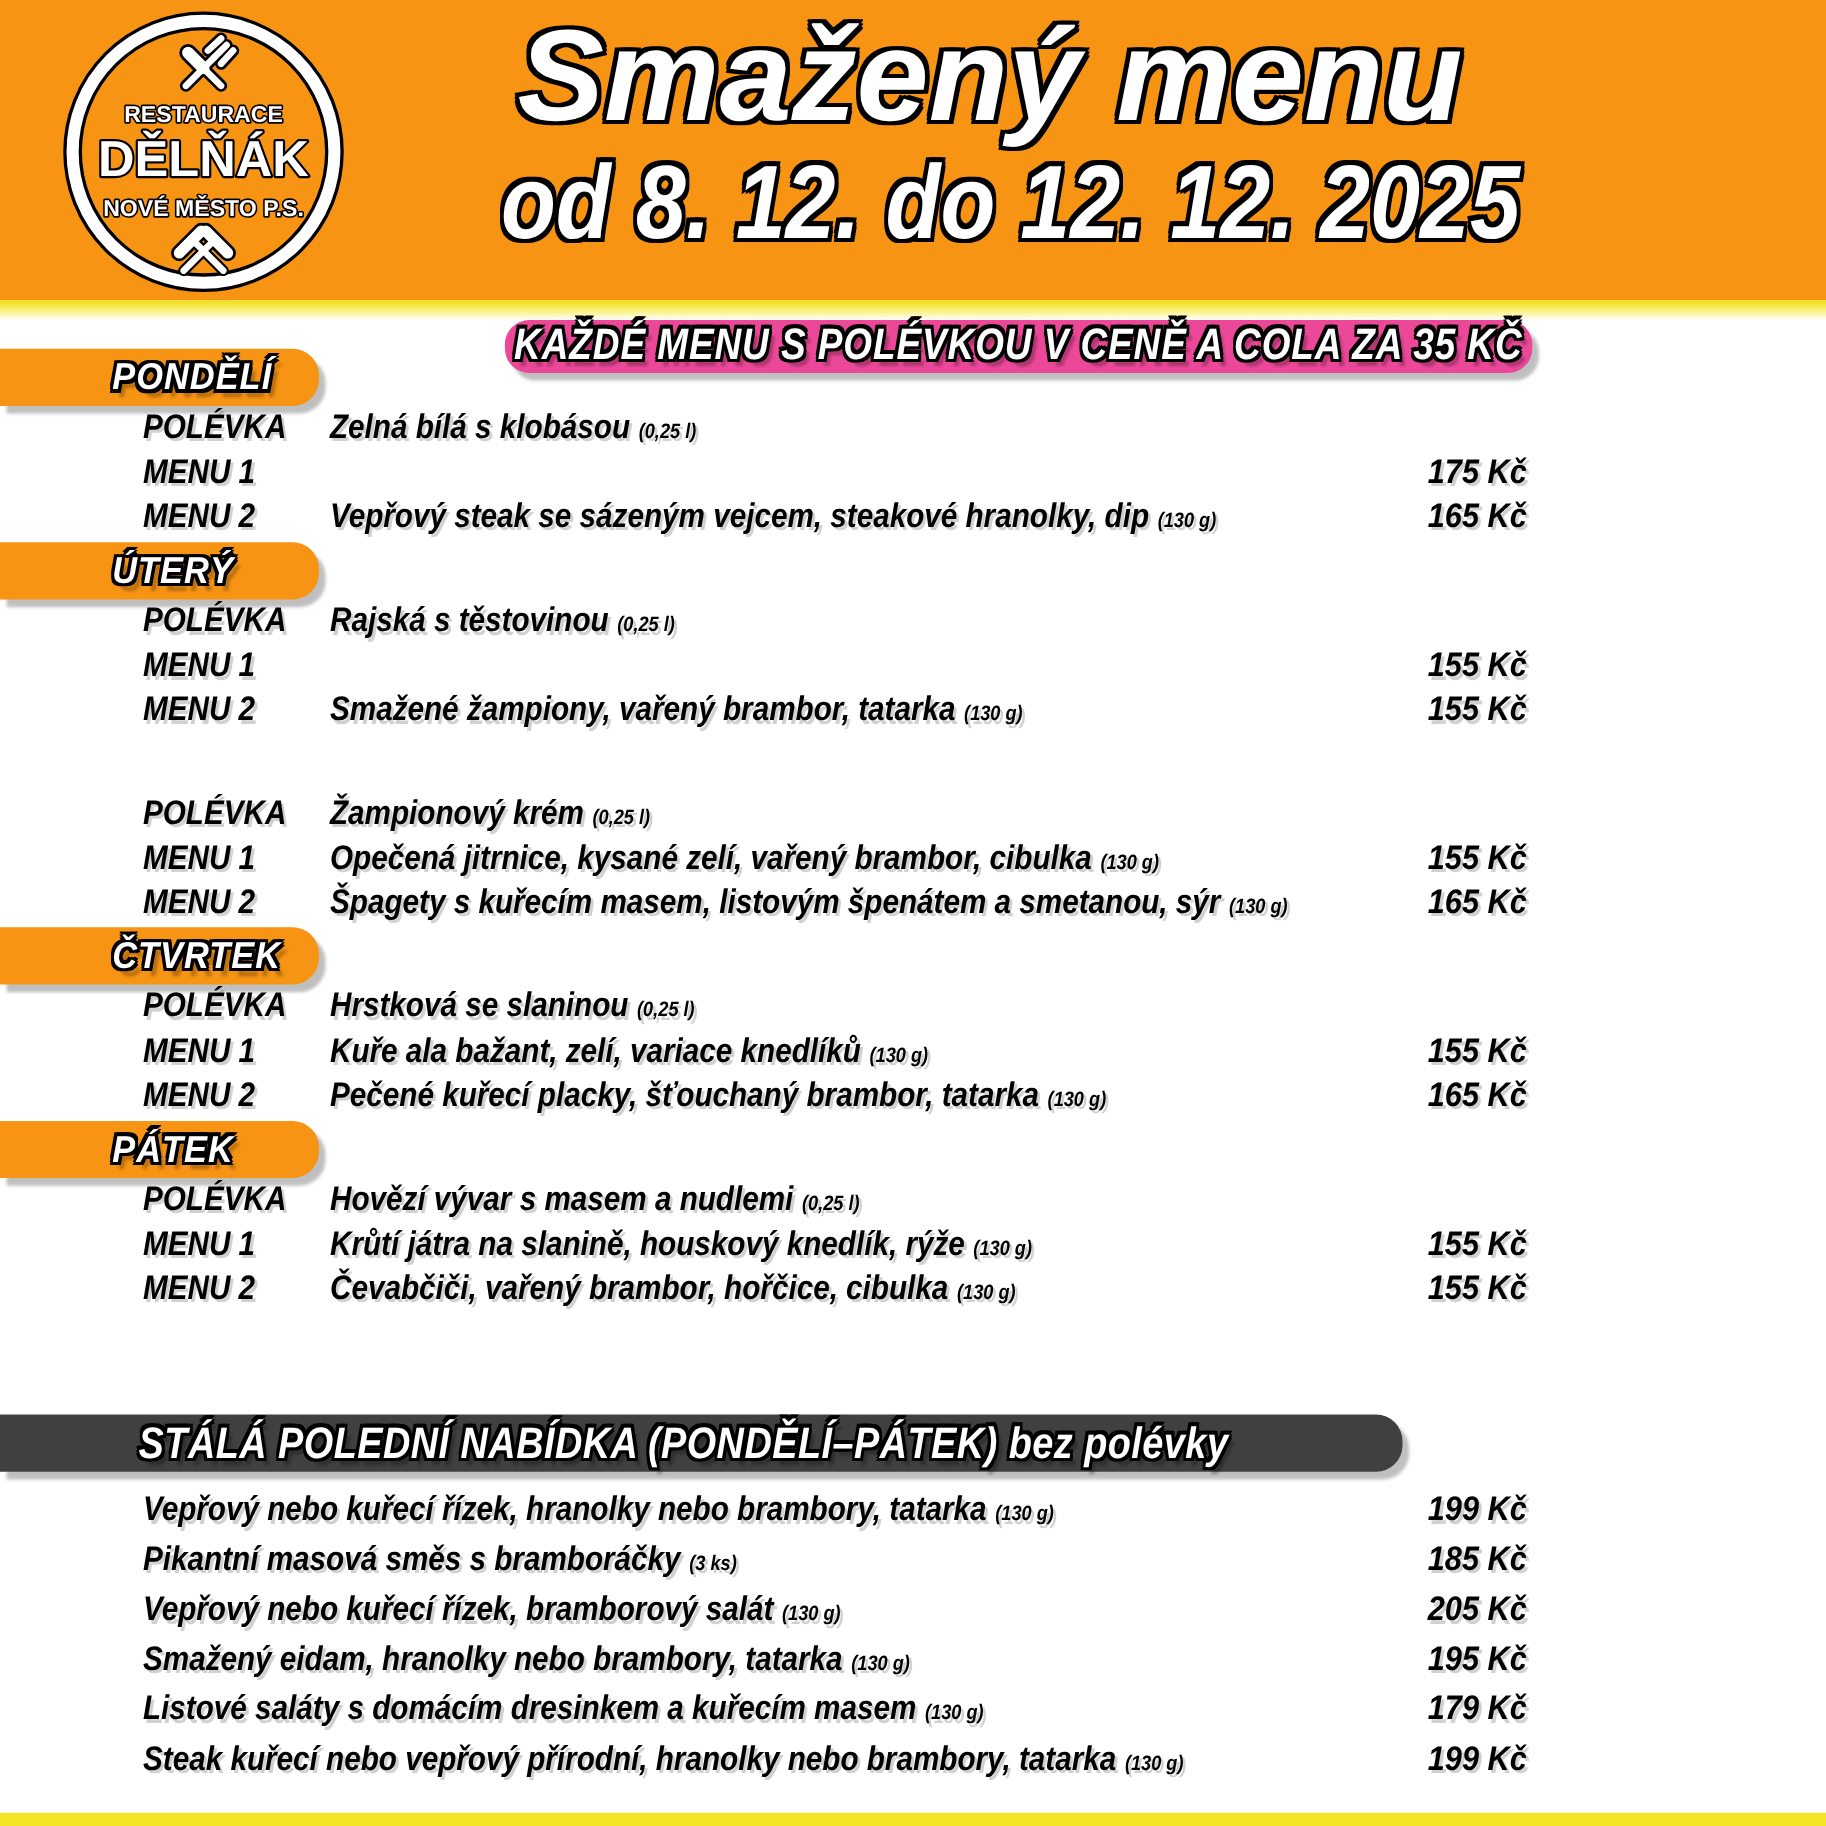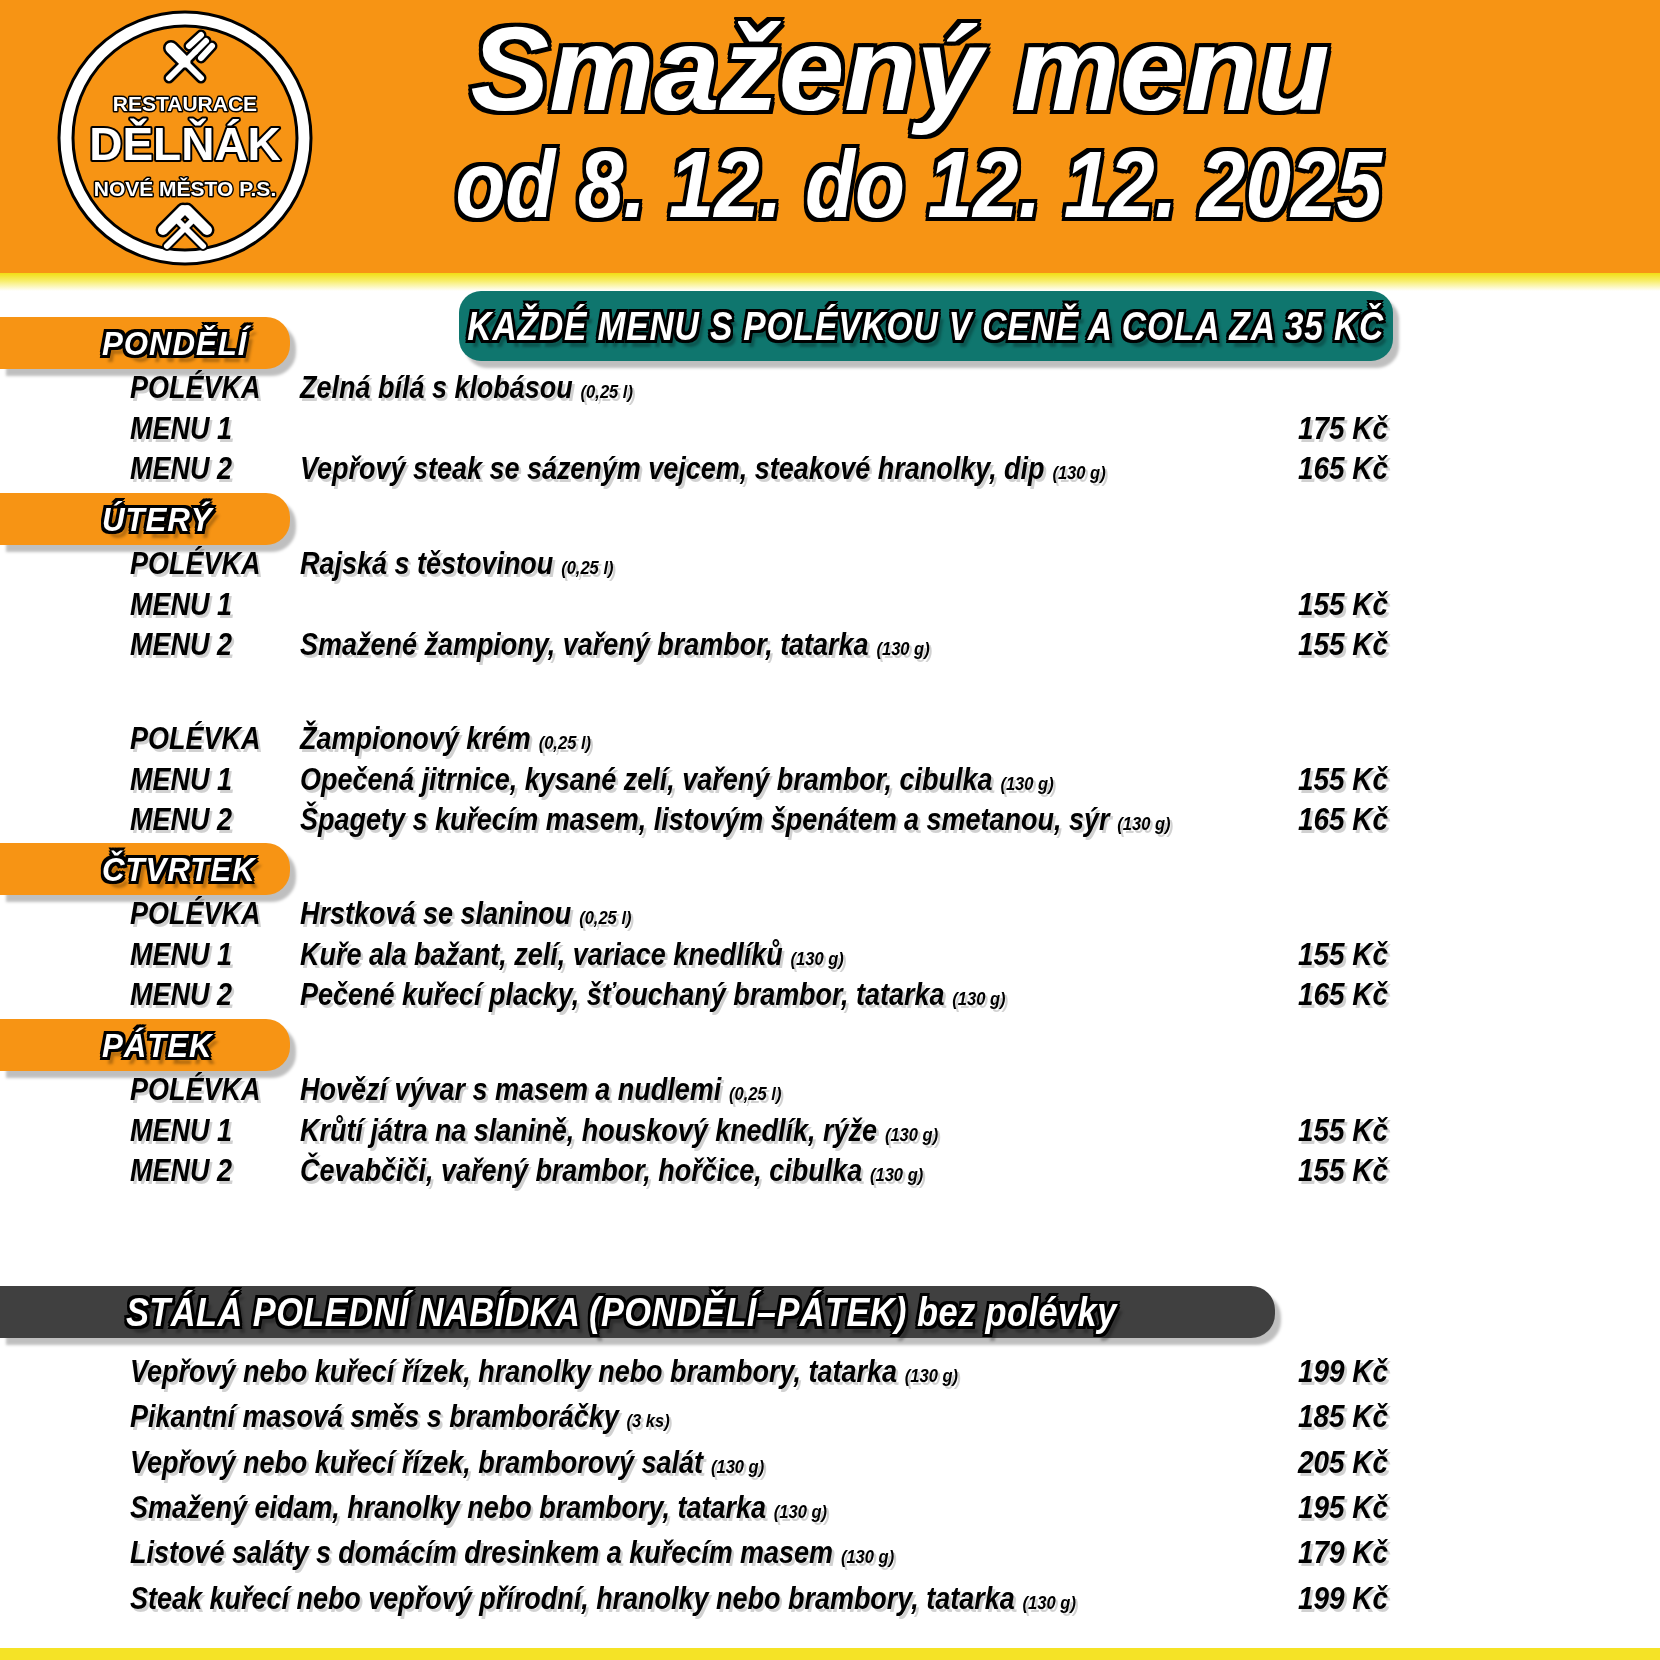--- a/index.html
+++ b/index.html
@@ -42,24 +42,24 @@
     text-shadow:
       -3px -3px 0 #000, -3px 0 0 #000, -3px 3px 0 #000,
        0 -3px 0 #000, 0 3px 0 #000,
        3px -3px 0 #000, 3px 0 0 #000, 3px 3px 0 #000,
       -2px -2px 0 #000, 2px -2px 0 #000, -2px 2px 0 #000, 2px 2px 0 #000,
        6px 7px 3px rgba(0,0,0,0.28);
   }
 
   
   .promo-banner {
-    position:absolute; left:459px; top:291px; width:934px; height:70px;
-    background:#0f766e; border-radius:22px;
+    position:absolute; left:459px; top:291px; width:934px; height:48px;
+    background:#ec4899; border-radius:22px;
     box-shadow:6px 7px 3px rgba(0,0,0,0.25);
-    display:flex; align-items:center; justify-content:center;
+    display:flex; justify-content:center;
   }
   .promo-banner .outl { font-size:40px; transform:scaleX(0.84); transform-origin:center; }
 
   
   .day-pill {
     position:absolute; left:0; width:290px; height:52px;
     background:#F79414; border-radius:0 24px 24px 0;
     box-shadow:6px 7px 3px rgba(0,0,0,0.25);
     display:flex; align-items:center; padding-left:102px; box-sizing:border-box;
   }

